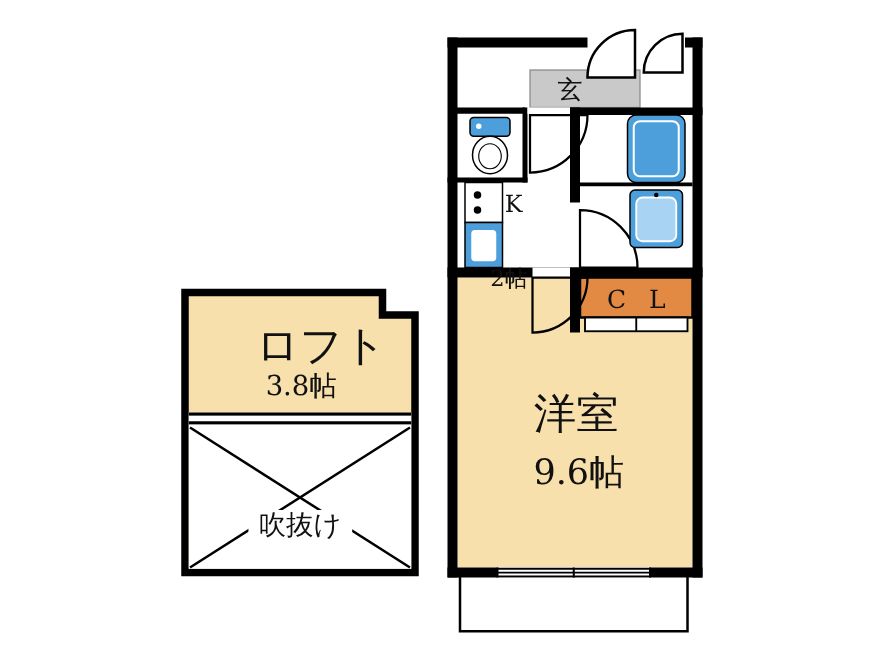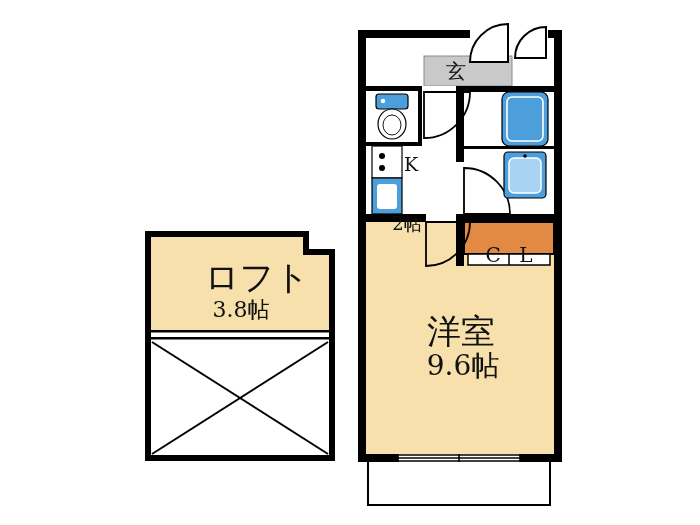--- a/index.html
+++ b/index.html
@@ -121,23 +121,24 @@
       <rect x="509" y="158" width="32" height="35" rx="5" fill="#A9D3F2" stroke="#ffffff" stroke-width="1.5"></rect>
       <circle cx="525" cy="156" r="1.8" fill="#000000"></circle>
     </g>
   </svg>
 
   <div class="lbl" style="left:456px; top:71px; font-size:20px;">玄</div>
 
   <div class="lbl" style="left:411px; top:164px; font-size:19px;">K</div>
   <div class="lbl" style="left:407px; top:192px; font-size:18px;margin-top:32px;">2帖</div>
 
-  <div class="lbl ls" style="left:512px; top:239px; font-size:20px;margin-top:16px;">C L</div>
+  <div class="lbl ls" style="left:512px; top:239px; font-size:20px;">C L</div>
 
   <div class="lbl" style="left:461px; top:331px; font-size:34px;">洋室</div>
-  <div class="lbl" style="left:463px; top:366px; font-size:28px;">9.6帖</div>
+  <div class="lbl" style="left:463px; top:378px; font-size:28px;">9.6帖</div>
 
   <div class="lbl" style="left:257px; top:277px; font-size:34px;">ロフト</div>
   <div class="lbl" style="left:241px; top:310px; font-size:22px;">3.8帖</div>
 
+  <div class="lbl bg" style="left:240px; top:421px; font-size:22px;">吹抜け</div>
 
 
 </div>
 
 </body></html>

